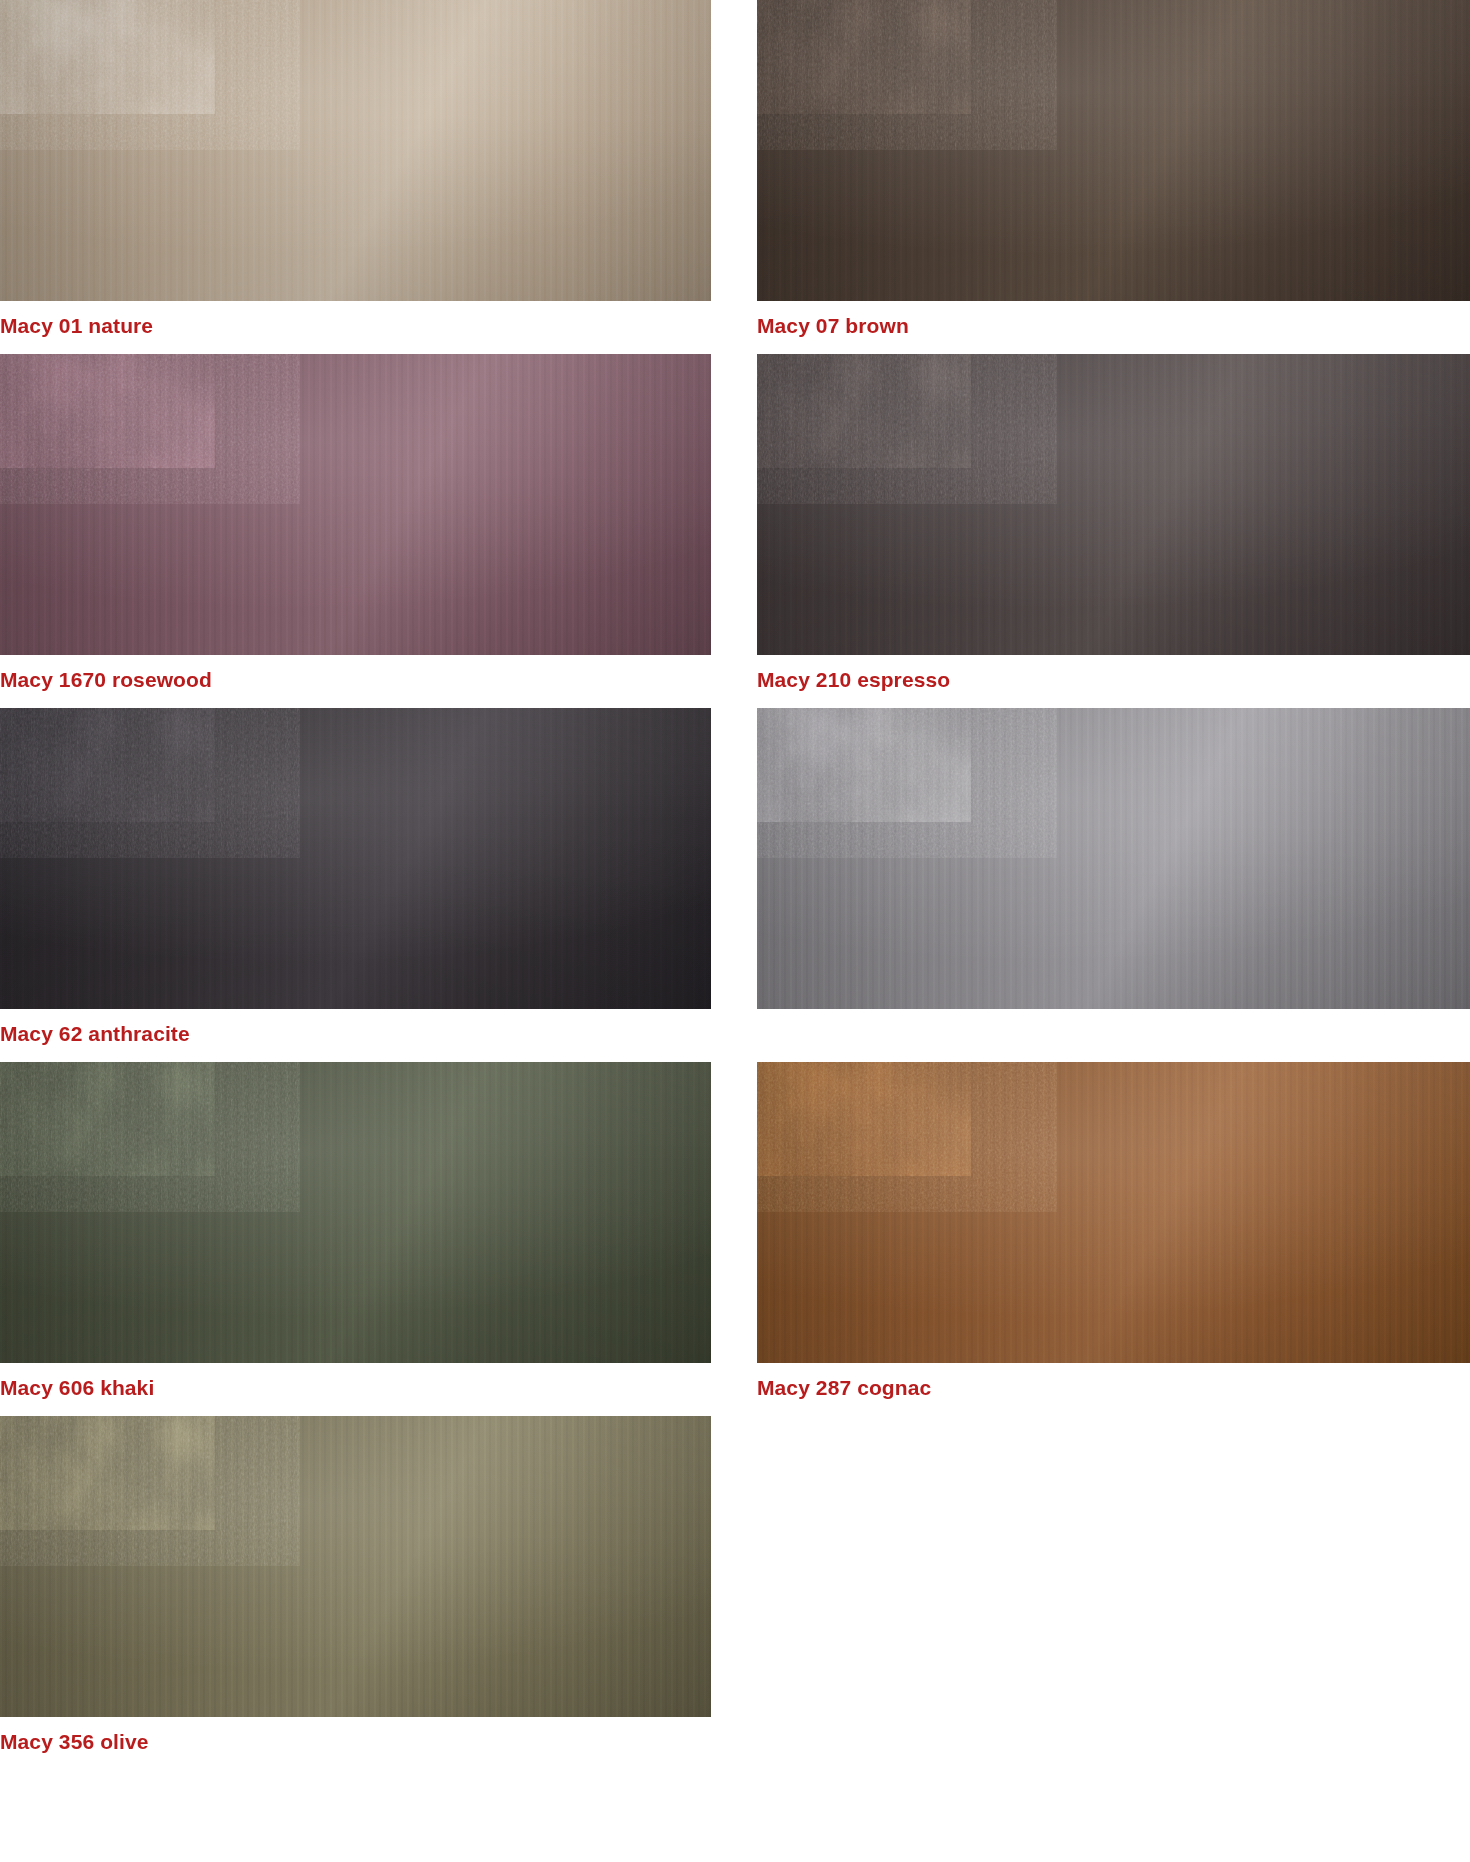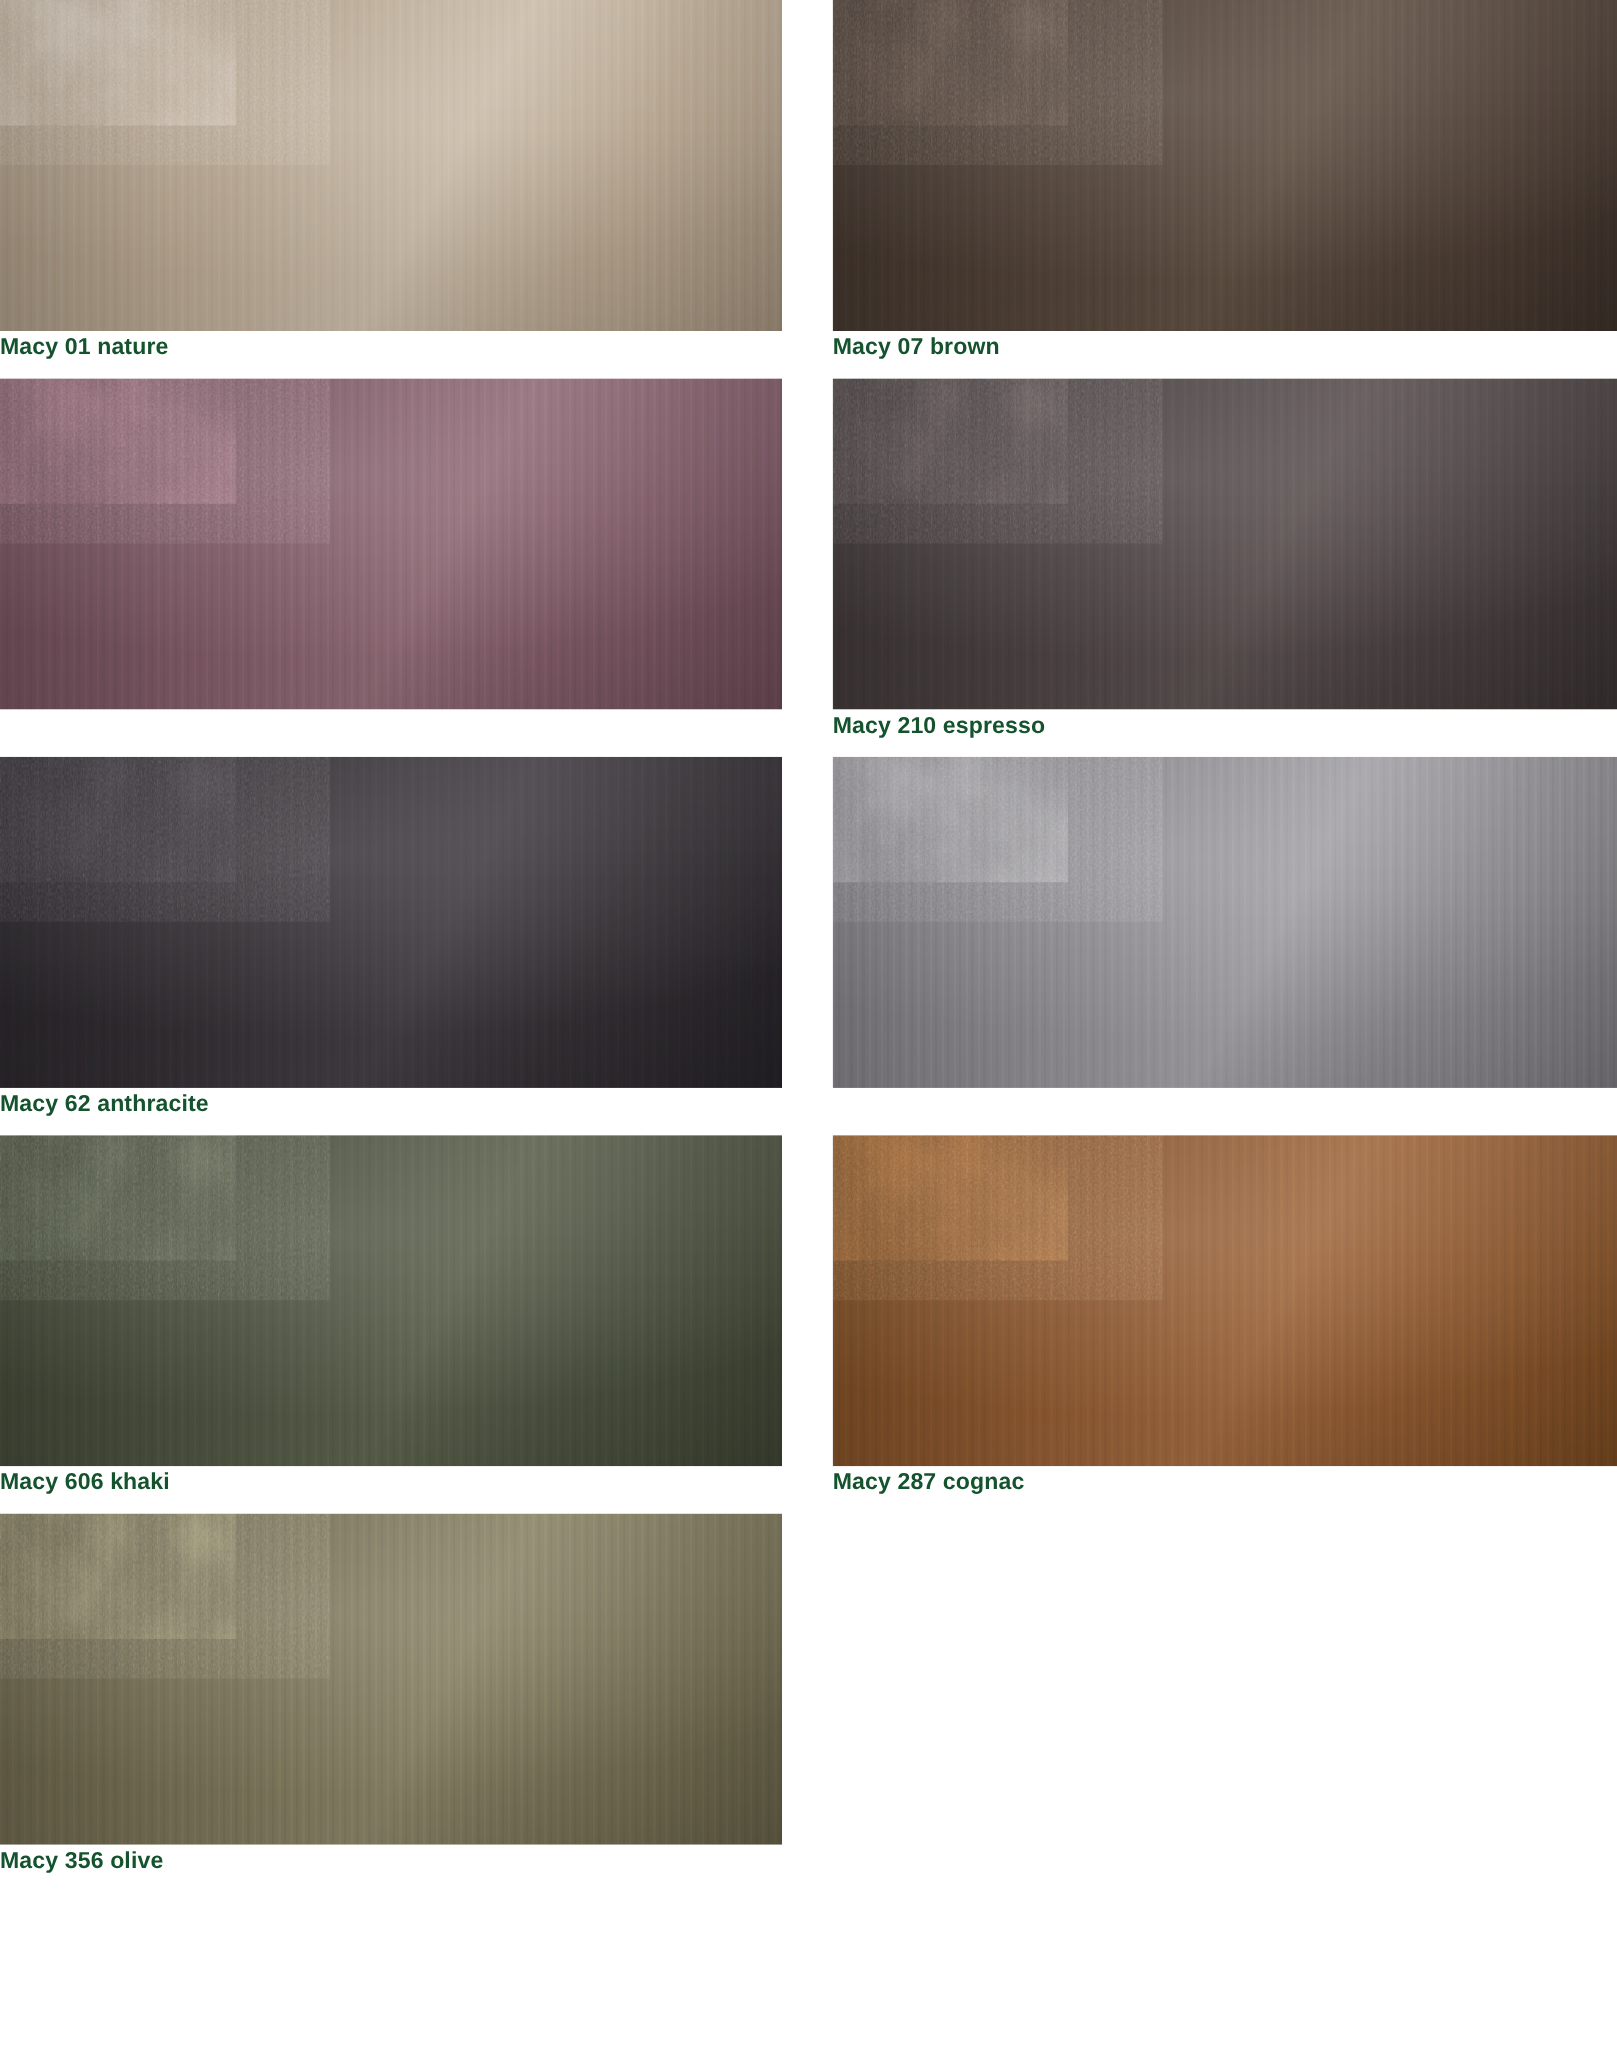--- a/index.html
+++ b/index.html
@@ -79,24 +79,24 @@
     inset: 0;
     background:
       radial-gradient(130% 95% at 42% 30%, rgba(255,255,255,.13) 0%, rgba(255,255,255,0) 58%),
       linear-gradient(180deg, rgba(255,255,255,.05) 0%, rgba(0,0,0,0) 38%, rgba(0,0,0,.10) 100%),
       linear-gradient(90deg, rgba(0,0,0,.07) 0%, rgba(0,0,0,0) 22%, rgba(0,0,0,0) 80%, rgba(0,0,0,.05) 100%);
   }
 
   .swatch-label {
     font-size: 21px;
     font-weight: bold;
-    color: #14532d;
+    color: #b91c1c;
     letter-spacing: .1px;
     line-height: 1;
-    padding-top: 4px;
+    padding-top: 14px;
     padding-bottom: 18px;
     white-space: nowrap;
   }
 
   .swatch-cell:last-child .swatch-label,
   .swatch-cell:nth-last-child(2) .swatch-label {
     padding-bottom: 6px;
   }
 
   .svg-defs { position: absolute; width: 0; height: 0; overflow: hidden; }
@@ -159,20 +159,21 @@
         <div class="tex-base" style="background: linear-gradient(118deg, rgb(104, 72, 83) 0%, rgb(125, 89, 101) 34%, rgb(145, 108, 120) 56%, rgb(125, 89, 101) 74%, rgb(104, 72, 83) 100%);"></div>
         <svg class="tex-cloud" preserveAspectRatio="none">
           <rect width="100%" height="100%" filter="url(#fx-cloud)"></rect>
         </svg>
         <svg class="tex-grain" preserveAspectRatio="none">
           <rect width="100%" height="100%" filter="url(#fx-grain)"></rect>
         </svg>
         <div class="tex-streak"></div>
         <div class="tex-shade"></div>
       </div>
+      <div class="swatch-label">Macy 1670 rosewood</div>
     </div>
     <div class="swatch-cell">
       <div class="swatch-tile">
         <div class="tex-base" style="background: linear-gradient(118deg, rgb(56, 48, 48) 0%, rgb(74, 65, 65) 34%, rgb(91, 81, 81) 56%, rgb(74, 65, 65) 74%, rgb(56, 48, 48) 100%);"></div>
         <svg class="tex-cloud" preserveAspectRatio="none">
           <rect width="100%" height="100%" filter="url(#fx-cloud2)"></rect>
         </svg>
         <svg class="tex-grain" preserveAspectRatio="none">
           <rect width="100%" height="100%" filter="url(#fx-grain2)"></rect>
         </svg>

